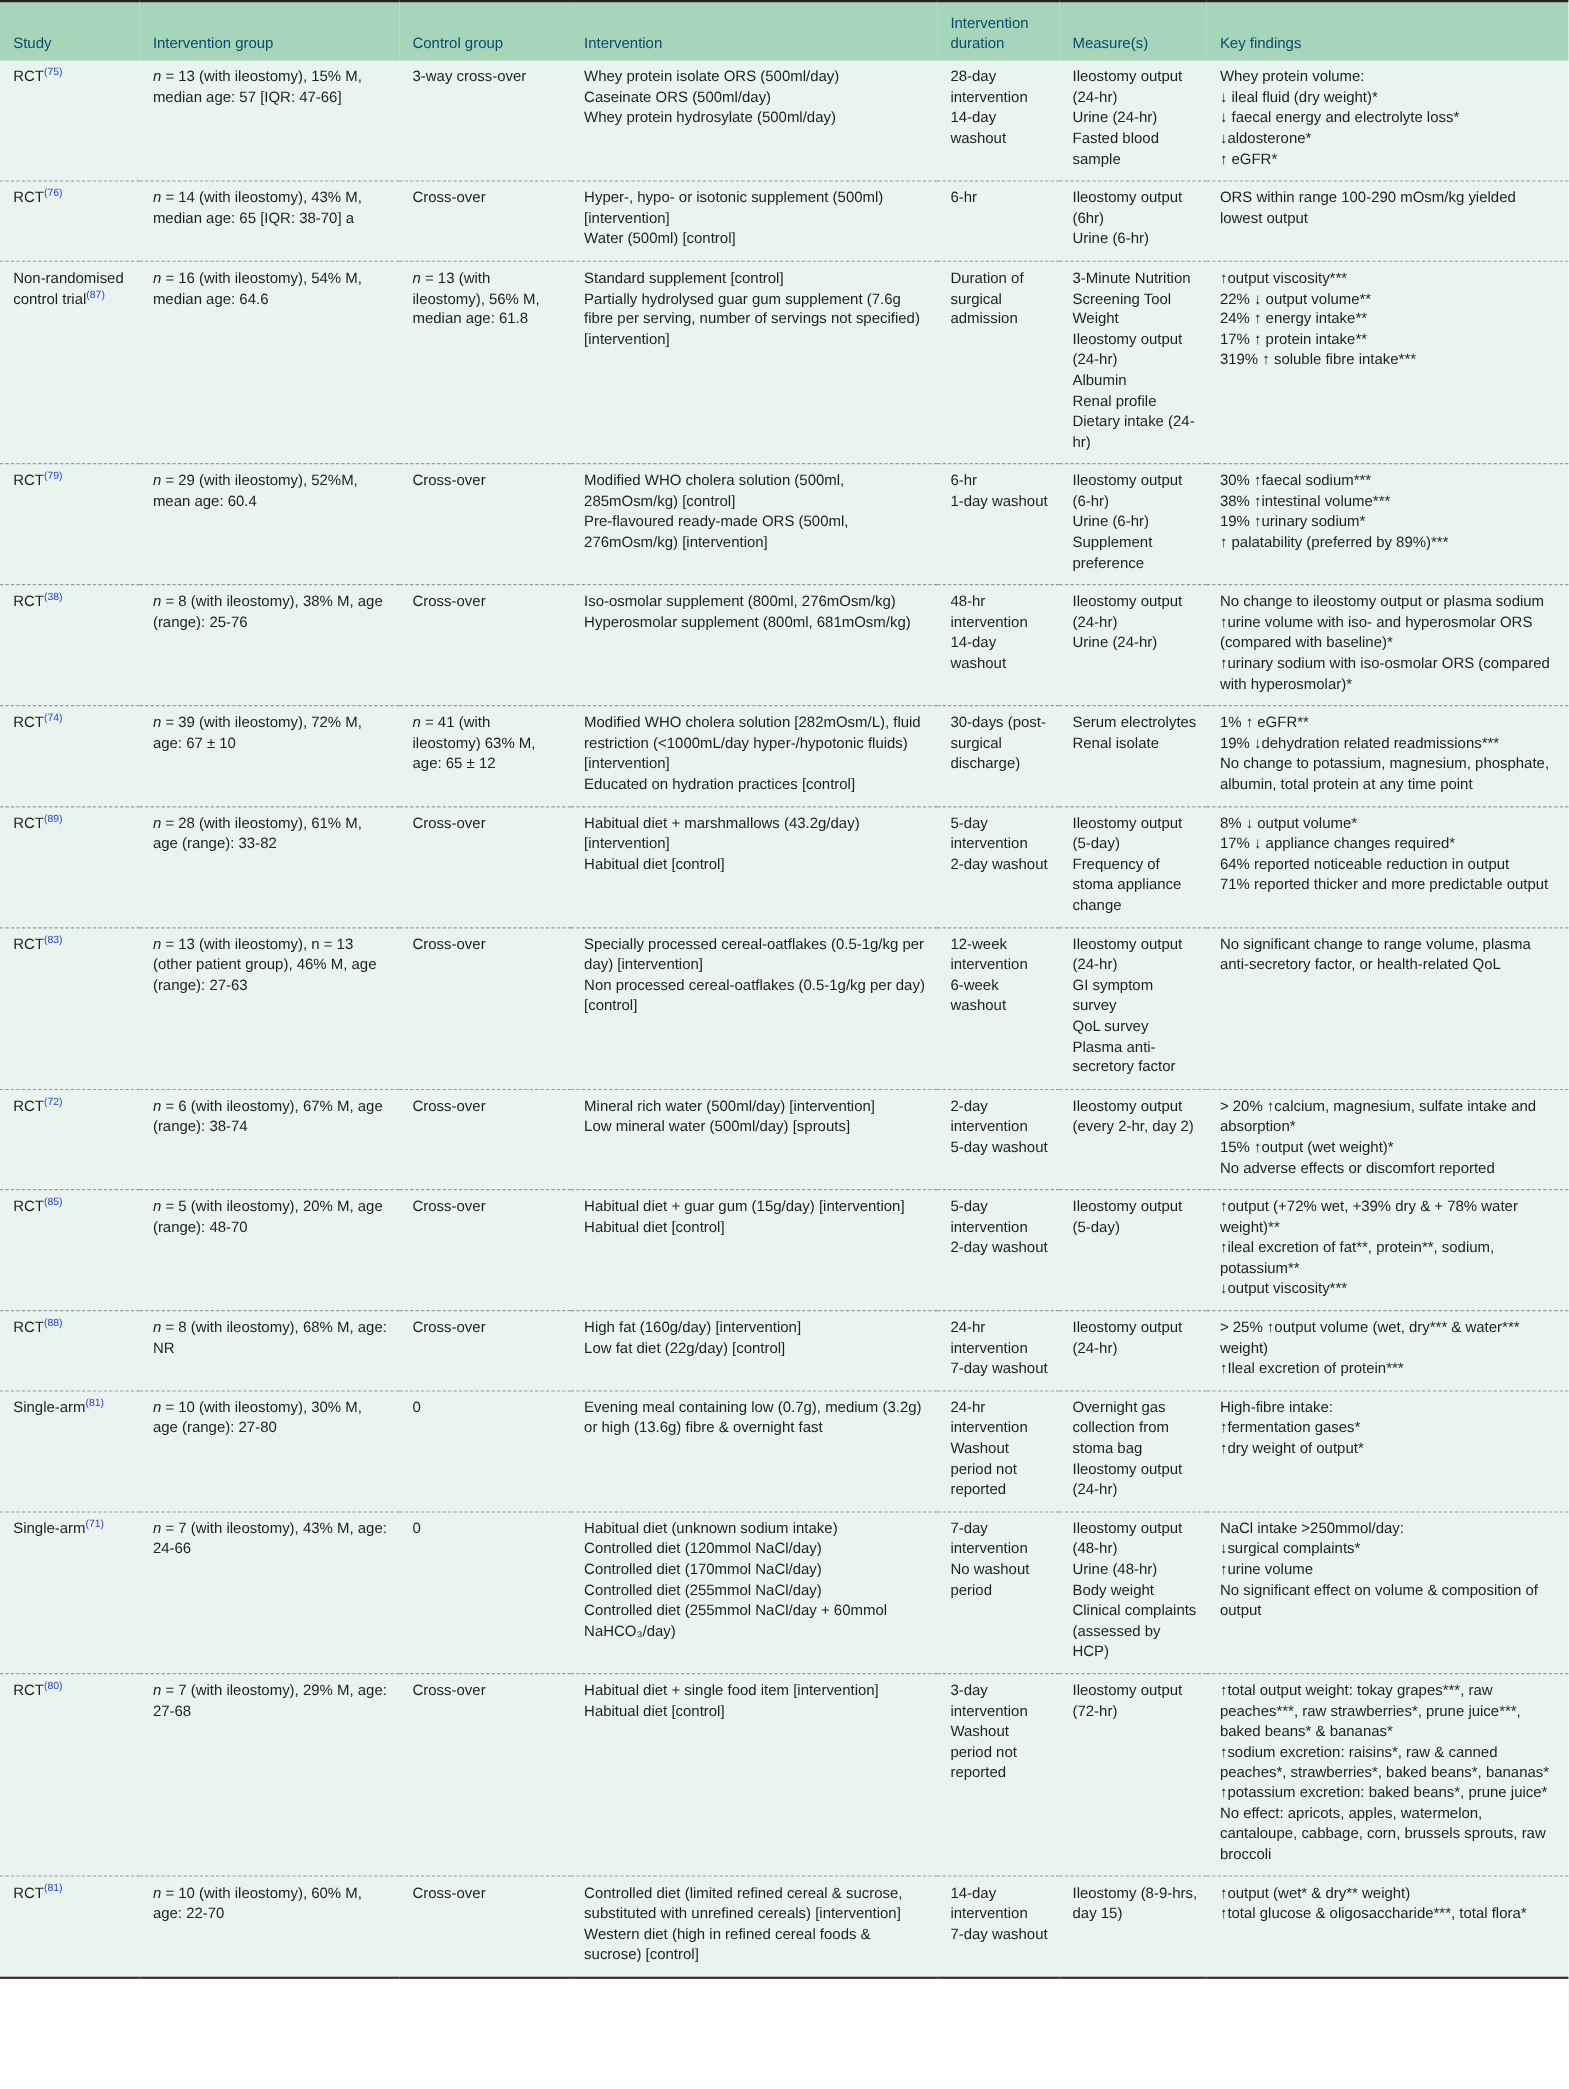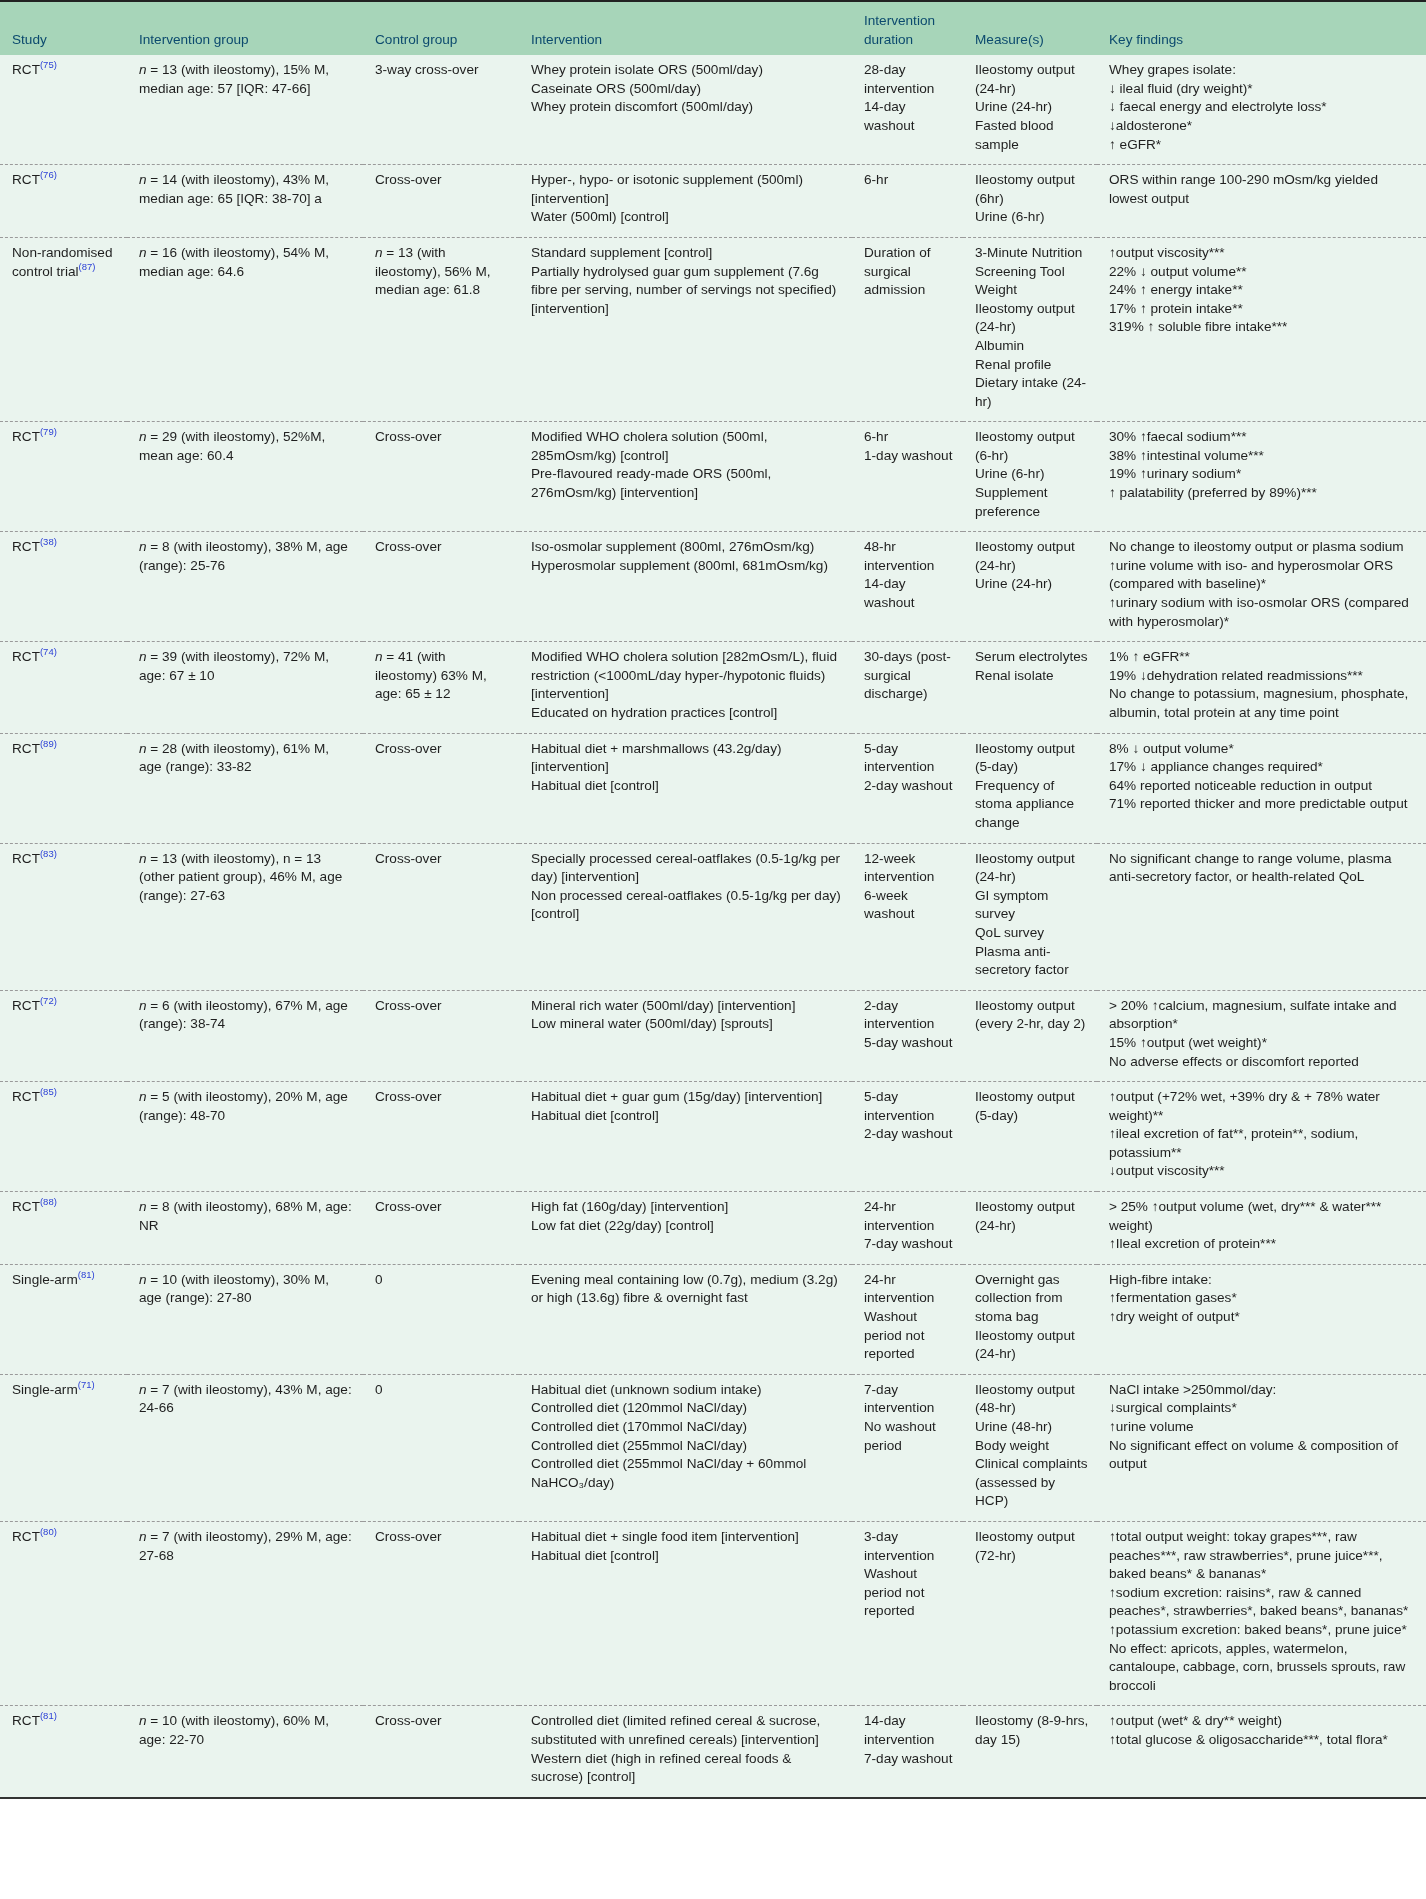--- a/index.html
+++ b/index.html
@@ -66,33 +66,33 @@
     </tr>
   </thead>
   <tbody id="table-body">
       <tr>
         <td><span>RCT</span><sup class="ref">(75)</sup></td>
         <td><span class="n-italic">n</span> <span>= 13 (with ileostomy), 15% M, median age: 57 [IQR: 47-66]</span></td>
         <td><span>3-way cross-over</span></td>
         <td>
           <span class="line">Whey protein isolate ORS (500ml/day)</span>
           <span class="line">Caseinate ORS (500ml/day)</span>
-          <span class="line">Whey protein discomfort (500ml/day)</span>
+          <span class="line">Whey protein hydrosylate (500ml/day)</span>
         </td>
         <td>
           <span class="line">28-day intervention</span>
           <span class="line">14-day washout</span>
         </td>
         <td>
           <span class="line">Ileostomy output (24-hr)</span>
           <span class="line">Urine (24-hr)</span>
           <span class="line">Fasted blood sample</span>
         </td>
         <td>
-          <span class="line">Whey grapes isolate:</span>
+          <span class="line">Whey protein volume:</span>
           <span class="line">↓ ileal fluid (dry weight)*</span>
           <span class="line">↓ faecal energy and electrolyte loss*</span>
           <span class="line">↓aldosterone*</span>
           <span class="line">↑ eGFR*</span>
         </td>
       </tr>
       <tr>
         <td><span>RCT</span><sup class="ref">(76)</sup></td>
         <td><span class="n-italic">n</span> <span>= 14 (with ileostomy), 43% M, median age: 65 [IQR: 38-70] a</span></td>
         <td><span>Cross-over</span></td>

